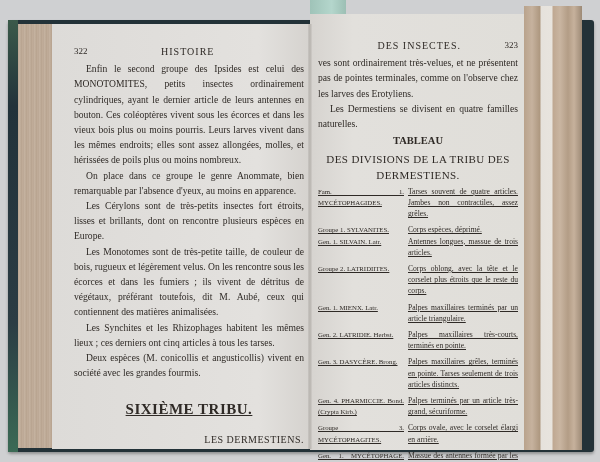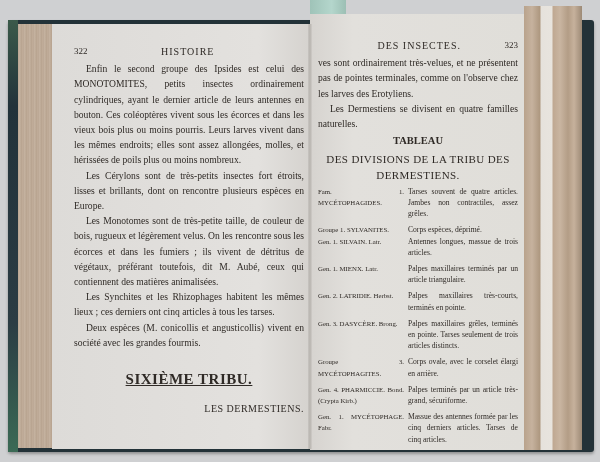--- a/index.html
+++ b/index.html
@@ -42,21 +42,21 @@
   .para { text-indent:12px; margin:0; }
   .lp { position:absolute; left:74px; top:44px; width:230px; }
   .rp { position:absolute; left:318px; top:38px; width:200px; }
   .runhead { display:flex; justify-content:space-between; font-size:9px; margin-bottom:2px; }
   .runhead .title { font-size:10px; letter-spacing:1px; }
   .center { text-align:center; }
   .tribu { font-size:15px; font-weight:bold; letter-spacing:.5px; margin:22px 0 8px;text-decoration:underline; }
   .family { font-size:10px; letter-spacing:.5px; margin:14px 0 18px;text-align:right; }
   .tbl-title { font-weight:bold; font-size:10.5px; text-align:center; margin-top:2px; }
   .tbl-sub { font-size:11px; letter-spacing:.4px; text-align:center; margin:4px 0 3px; }
-  .row { display:flex; font-size:7.6px; line-height:11.2px; margin-bottom:5px; }
+  .row { display:flex; font-size:7.6px; line-height:11.2px; margin-bottom:5px;text-decoration:underline; }
   .row .k { width:86px; flex:none; font-size:6.8px; padding-right:4px; }
   .row .v { flex:1; text-align:justify; }
 </style>
 </head>
 <body>
 
 <div class="bookmark"></div>
 <div class="cover">
     <div class="green-l"></div>
   </div>
@@ -66,20 +66,21 @@
 <div class="edges-right"></div>
 <div class="gutter"></div>
 
 <div class="lp text">
   <div class="runhead">
     <span>322</span>
     <span class="title">HISTOIRE</span>
     <span style="width:16px"></span>
   </div>
   <p class="para">Enfin le second groupe des Ipsides est celui des MONOTOMITES, petits insectes ordinairement cylindriques, ayant le dernier article de leurs antennes en bouton. Ces coléoptères vivent sous les écorces et dans les vieux bois plus ou moins pourris. Leurs larves vivent dans les mêmes endroits; elles sont assez allongées, molles, et hérissées de poils plus ou moins nombreux.</p>
+  <p class="para">On place dans ce groupe le genre Anommate, bien remarquable par l'absence d'yeux, au moins en apparence.</p>
   <p class="para">Les Cérylons sont de très-petits insectes fort étroits, lisses et brillants, dont on rencontre plusieurs espèces en Europe.</p>
   <p class="para">Les Monotomes sont de très-petite taille, de couleur de bois, rugueux et légèrement velus. On les rencontre sous les écorces et dans les fumiers ; ils vivent de détritus de végétaux, préférant toutefois, dit M. Aubé, ceux qui contiennent des matières animalisées.</p>
   <p class="para">Les Synchites et les Rhizophages habitent les mêmes lieux ; ces derniers ont cinq articles à tous les tarses.</p>
   <p class="para">Deux espèces (M. conicollis et angusticollis) vivent en société avec les grandes fourmis.</p>
   <div class="center tribu">SIXIÈME TRIBU.</div>
   <div class="center family">LES DERMESTIENS.</div>
 
 </div>
 
 <div class="rp text">
@@ -99,37 +100,41 @@
     </div>
   <div class="row" style="margin-bottom:0">
       <div class="k">Groupe 1. SYLVANITES.</div>
       <div class="v">Corps espèces, déprimé.</div>
     </div>
   <div class="row">
       <div class="k">Gen. 1. SILVAIN. Latr.</div>
       <div class="v">Antennes longues, massue de trois articles.</div>
     </div>
   <div class="row">
+      <div class="k">Groupe 2. LATRIDIITES.</div>
+      <div class="v">Corps oblong, avec la tête et le corselet plus étroits que le reste du corps.</div>
+    </div>
+  <div class="row">
       <div class="k">Gen. 1. MIENX. Latr.</div>
       <div class="v">Palpes maxillaires terminés par un article triangulaire.</div>
     </div>
   <div class="row">
       <div class="k">Gen. 2. LATRIDIE. Herbst.</div>
       <div class="v">Palpes maxillaires très-courts, terminés en pointe.</div>
     </div>
   <div class="row">
       <div class="k">Gen. 3. DASYCÈRE. Brong.</div>
       <div class="v">Palpes maxillaires grêles, terminés en pointe. Tarses seulement de trois articles distincts.</div>
     </div>
   <div class="row">
+      <div class="k">Gen. 4. PHARMICCIE. Bond. (Crypta Kirb.)</div>
+      <div class="v">Palpes terminés par un article très-grand, sécuriforme.</div>
+    </div>
+  <div class="row">
       <div class="k">Groupe 3. MYCÉTOPHAGITES.</div>
       <div class="v">Corps ovale, avec le corselet élargi en arrière.</div>
-    </div>
-  <div class="row">
-      <div class="k">Gen. 4. PHARMICCIE. Bond. (Crypta Kirb.)</div>
-      <div class="v">Palpes terminés par un article très-grand, sécuriforme.</div>
     </div>
   <div class="row">
       <div class="k">Gen. 1. MYCÉTOPHAGE. Fabr.</div>
       <div class="v">Massue des antennes formée par les cinq derniers articles. Tarses de cinq articles.</div>
     </div>
 
 </div>
 
 </body></html>

